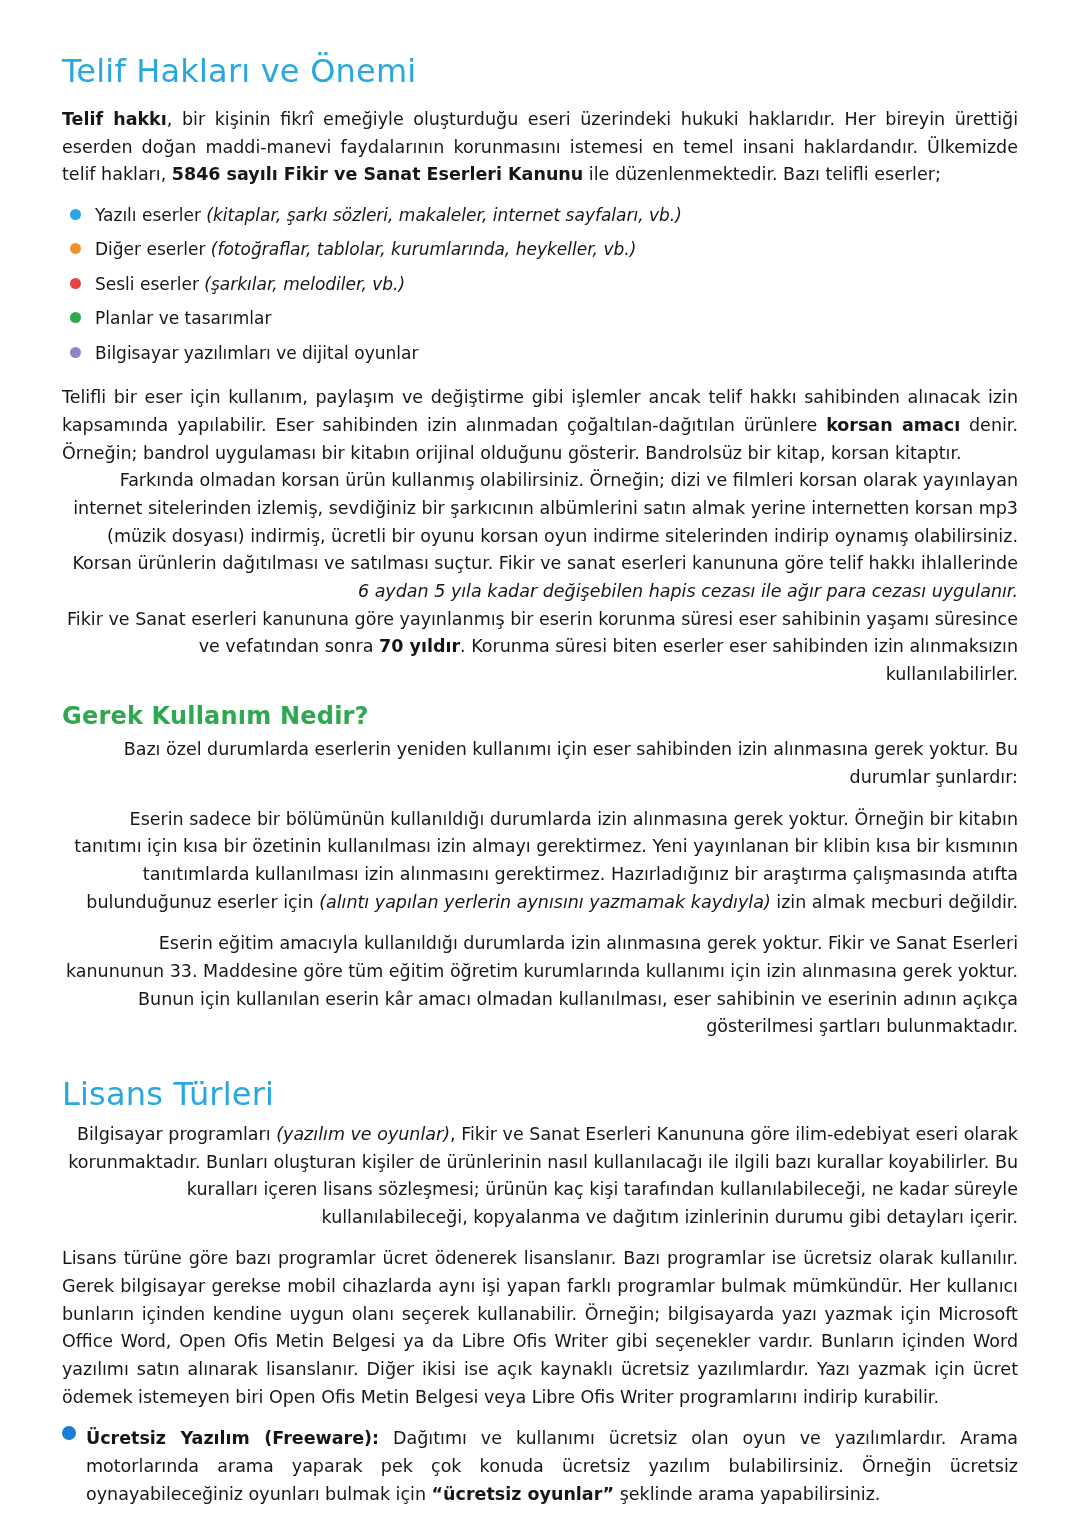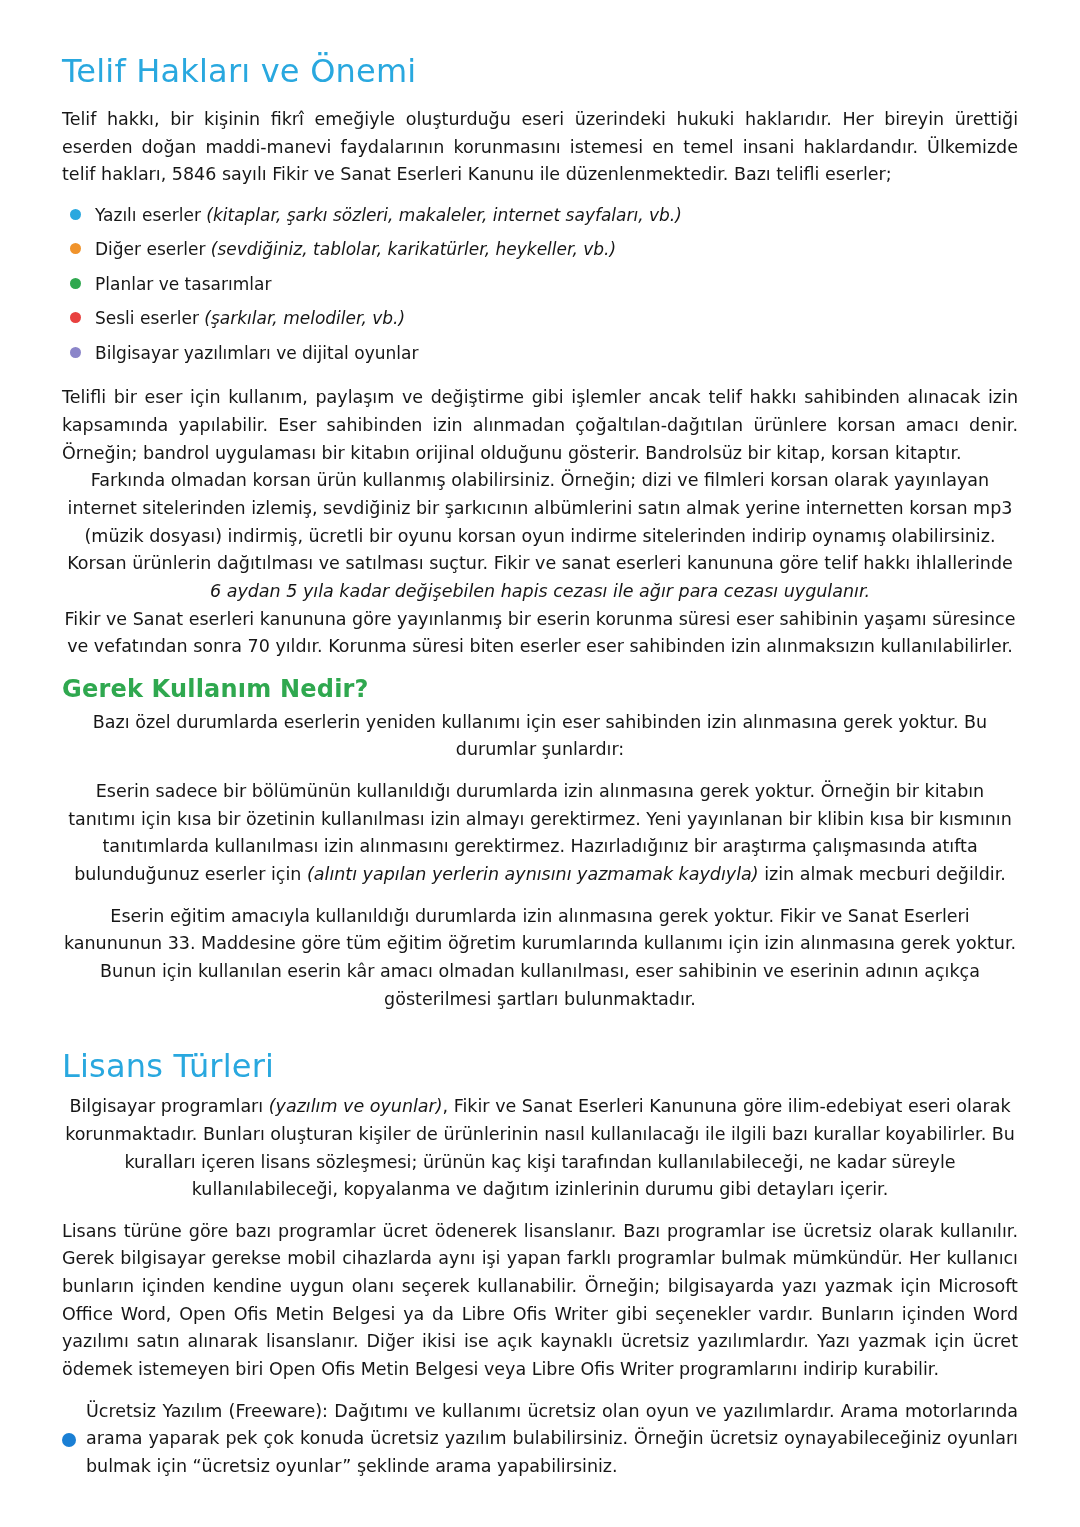--- a/index.html
+++ b/index.html
@@ -42,24 +42,24 @@
     font-size: 17.5px;
     line-height: 1.58;
     margin: 0 0 14px 0;
     text-align: justify;
     color: #161616;
   }
   p.para.tight {
     margin-bottom: 0;
   }
   p.para.left {
-    text-align: center;
+    text-align: right;
   }
   .b {
-    font-weight: 400;
+    font-weight: 700;
   }
   .i {
     font-style: italic;
   }
   ul.bullets {
     list-style: none;
     margin: 0 0 18px 0;
     padding: 0 0 0 8px;
   }
   ul.bullets li {
@@ -74,21 +74,21 @@
     width: 11px;
     height: 11px;
     border-radius: 50%;
     flex: 0 0 auto;
     margin-right: 14px;
     position: relative;
     top: -1px;
   }
   .freeware-row {
     display: flex;
-    align-items: center;
+    align-items: flex-start;
     margin-top: 4px;
   }
   .freeware-row .dot {
     width: 14px;
     height: 14px;
     border-radius: 50%;
     flex: 0 0 auto;
     margin-right: 10px;
     position: relative;
     top: 1px;
@@ -110,29 +110,29 @@
 
   <p class="para"><span class="b">Telif hakkı</span><span>, bir kişinin fikrî emeğiyle oluşturduğu eseri üzerindeki hukuki haklarıdır. Her bireyin ürettiği eserden doğan maddi-manevi faydalarının korunmasını istemesi en temel insani haklardandır. Ülkemizde telif hakları, </span><span class="b">5846 sayılı Fikir ve Sanat Eserleri Kanunu</span><span> ile düzenlenmektedir. Bazı telifli eserler;</span></p>
 
   <ul class="bullets">
     <li>
       <span class="dot" style="background:#29a8df"></span>
       <span><span>Yazılı eserler </span><span class="i">(kitaplar, şarkı sözleri, makaleler, internet sayfaları, vb.)</span></span>
     </li>
     <li>
       <span class="dot" style="background:#f0932b"></span>
-      <span><span>Diğer eserler </span><span class="i">(sevdiğiniz, tablolar, karikatürler, heykeller, vb.)</span></span>
+      <span><span>Diğer eserler </span><span class="i">(fotoğraflar, tablolar, kurumlarında, heykeller, vb.)</span></span>
+    </li>
+    <li>
+      <span class="dot" style="background:#e8413f"></span>
+      <span><span>Sesli eserler </span><span class="i">(şarkılar, melodiler, vb.)</span></span>
     </li>
     <li>
       <span class="dot" style="background:#2fa84f"></span>
       <span><span>Planlar ve tasarımlar</span><span class="i"></span></span>
-    </li>
-    <li>
-      <span class="dot" style="background:#e8413f"></span>
-      <span><span>Sesli eserler </span><span class="i">(şarkılar, melodiler, vb.)</span></span>
     </li>
     <li>
       <span class="dot" style="background:#8b85c9"></span>
       <span><span>Bilgisayar yazılımları ve dijital oyunlar</span><span class="i"></span></span>
     </li>
   </ul>
 
   <p class="para tight"><span>Telifli bir eser için kullanım, paylaşım ve değiştirme gibi işlemler ancak telif hakkı sahibinden alınacak izin kapsamında yapılabilir. Eser sahibinden izin alınmadan çoğaltılan-dağıtılan ürünlere </span><span class="b">korsan amacı</span><span> denir. Örneğin; bandrol uygulaması bir kitabın orijinal olduğunu gösterir. Bandrolsüz bir kitap, korsan kitaptır.</span></p>
 
   <p class="para tight left"><span>Farkında olmadan korsan ürün kullanmış olabilirsiniz. Örneğin; dizi ve filmleri korsan olarak yayınlayan internet sitelerinden izlemiş, sevdiğiniz bir şarkıcının albümlerini satın almak yerine internetten korsan mp3 (müzik dosyası) indirmiş, ücretli bir oyunu korsan oyun indirme sitelerinden indirip oynamış olabilirsiniz. Korsan ürünlerin dağıtılması ve satılması suçtur. Fikir ve sanat eserleri kanununa göre telif hakkı ihlallerinde </span><span class="i">6 aydan 5 yıla kadar değişebilen hapis cezası ile ağır para cezası uygulanır.</span></p>

